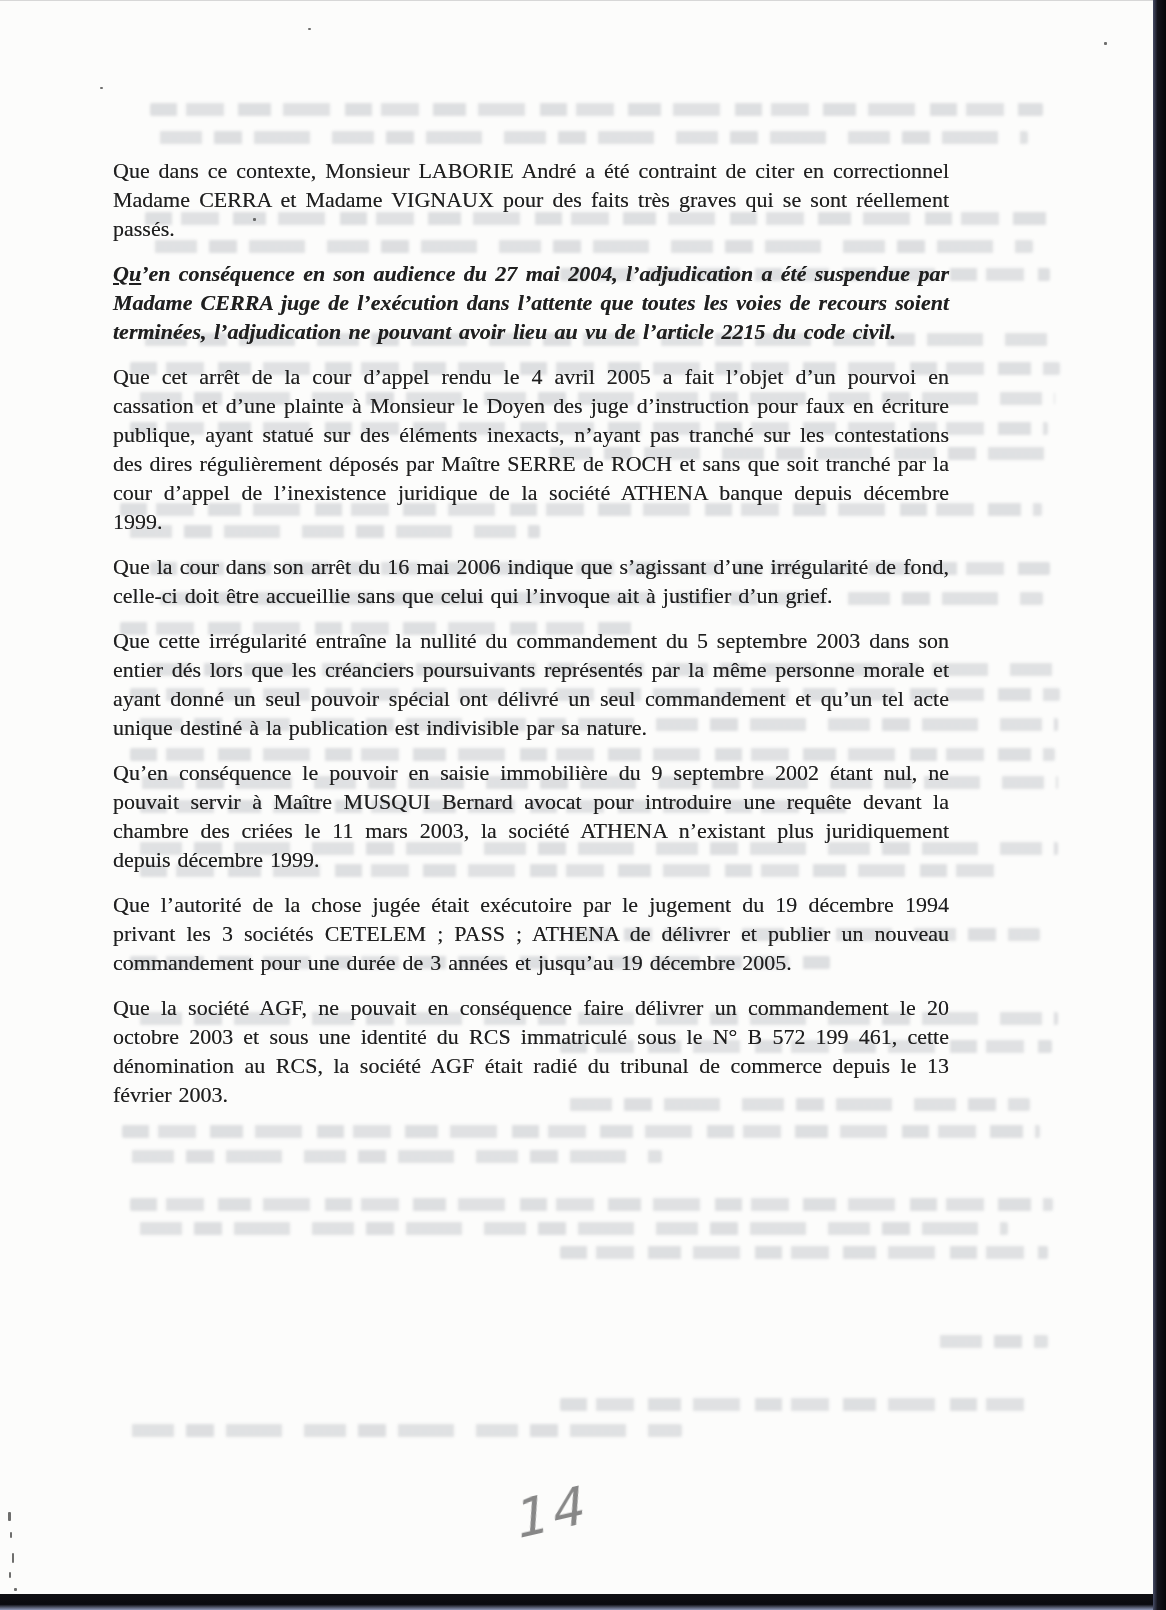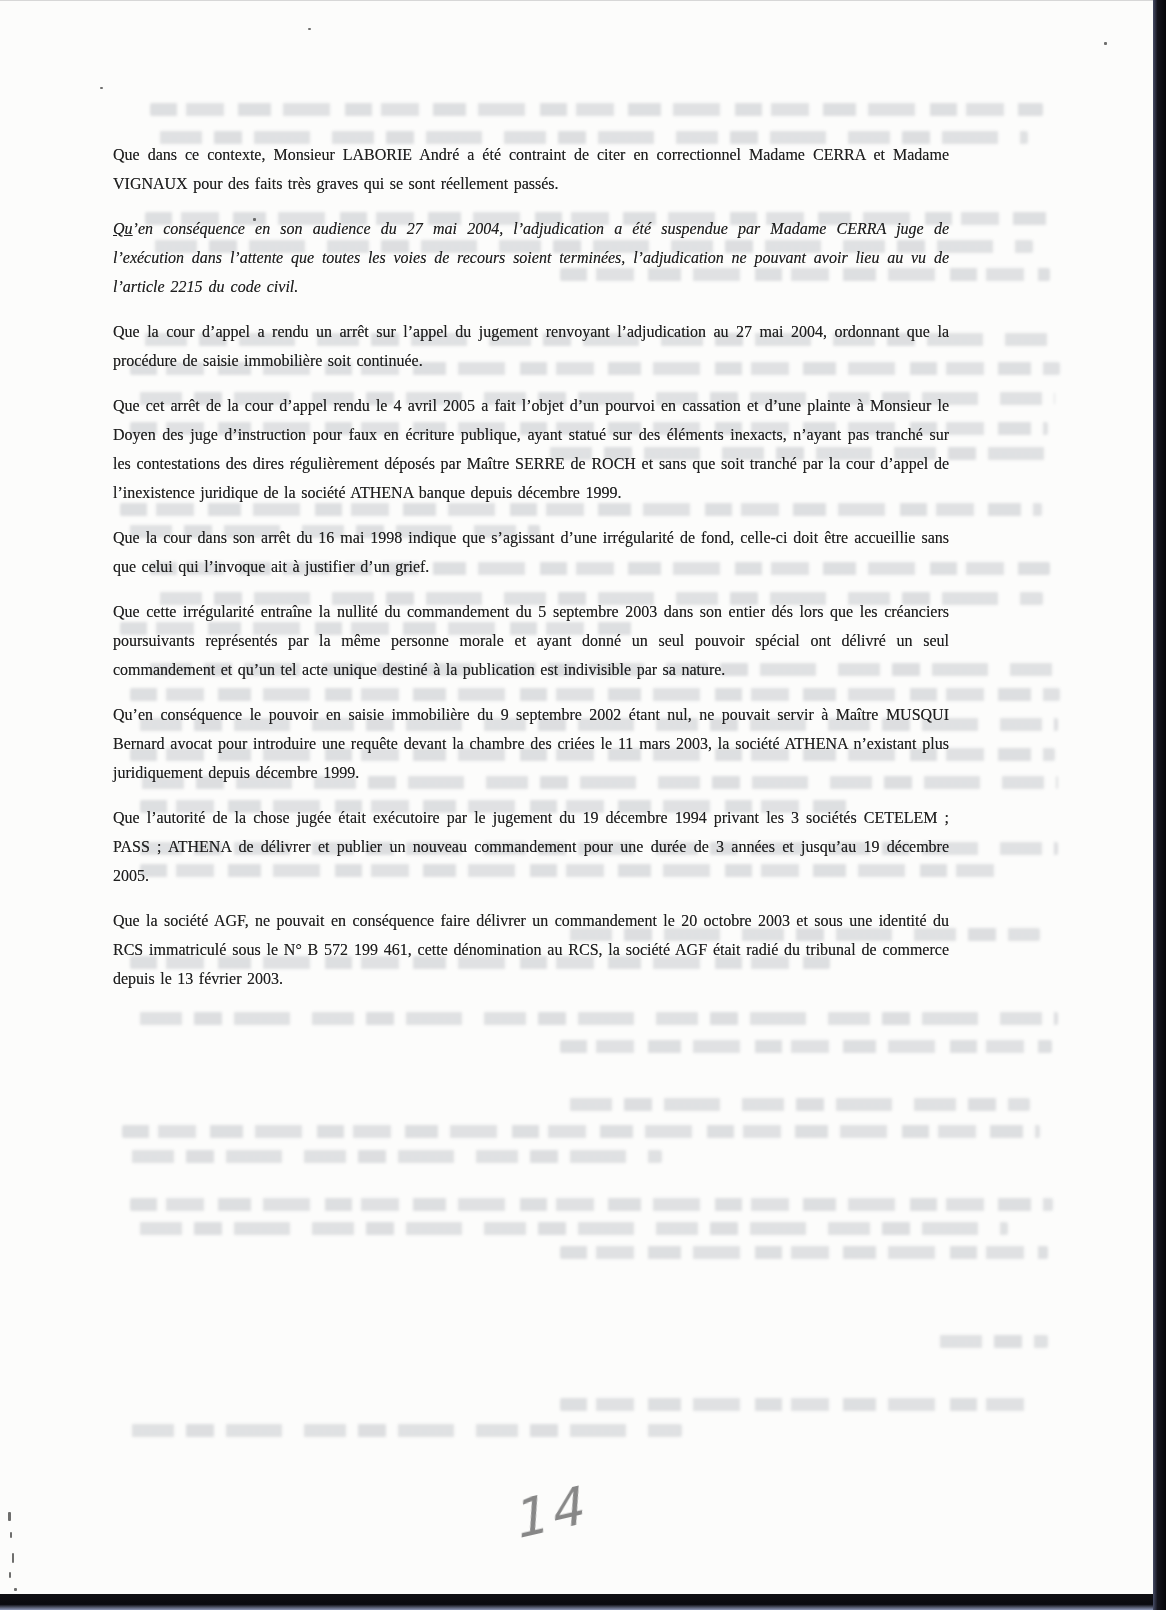--- a/index.html
+++ b/index.html
@@ -9,35 +9,35 @@
     background:#fcfcfb;
     overflow:hidden;
     font-family:"Liberation Serif","DejaVu Serif",serif;
     box-sizing:border-box;
   }
   .page::before{ 
     content:"";position:absolute;left:0;top:0;width:100%;height:1px;
     background:#d7d7d7;
   }
   .textblock{
-    position:absolute;left:113px;top:140px;width:836px;
+    position:absolute;left:113px;top:156px;width:836px;
     color:#1f1f1f;
-    font-size:16px;line-height:29px;
+    font-size:22px;line-height:29px;
     z-index:2;
   }
   .para{
     margin:0 0 16px 0;
     text-align:justify;
     text-justify:inter-word;
     word-spacing:1.5px;
     text-shadow:0 0 .4px rgba(20,20,20,.55);
   }
   .para.emphasis{
     font-style:italic;
-    font-weight:normal;
+    font-weight:bold;
     word-spacing:2px;
   }
   .para .prefix{text-decoration:none;}
   .para.emphasis .prefix{text-decoration:underline;}
   
   .bleed{
     position:absolute;height:13px;z-index:1;
     background:repeating-linear-gradient(90deg,
       rgba(120,126,138,.55) 0 27px, rgba(120,126,138,0) 27px 36px,
       rgba(120,126,138,.5) 36px 74px, rgba(120,126,138,0) 74px 88px,
@@ -75,23 +75,22 @@
   }
 </style>
 </head>
 <body>
 
 <div class="page">
 
   <div class="textblock">
     <p class="para"><span class="prefix"></span><span>Que dans ce contexte, Monsieur LABORIE André a été contraint de citer en correctionnel Madame CERRA et Madame VIGNAUX pour des faits très graves qui se sont réellement passés.</span></p>
     <p class="para emphasis"><span class="prefix">Qu</span><span>’en conséquence en son audience du 27 mai 2004, l’adjudication a été suspendue par Madame CERRA juge de l’exécution dans l’attente que toutes les voies de recours soient terminées, l’adjudication ne pouvant avoir lieu au vu de l’article 2215 du code civil.</span></p>
-    <p class="para"><span class="prefix"></span><span>Que la cour d’appel a rendu un arrêt sur l’appel du jugement renvoyant l’adjudication au 27 mai 2004, ordonnant que la procédure de saisie immobilière soit continuée.</span></p>
     <p class="para"><span class="prefix"></span><span>Que cet arrêt de la cour d’appel rendu le 4 avril 2005 a fait l’objet d’un pourvoi en cassation et d’une plainte à Monsieur le Doyen des juge d’instruction pour faux en écriture publique, ayant statué sur des éléments inexacts, n’ayant pas tranché sur les contestations des dires régulièrement déposés par Maître SERRE de ROCH et sans que soit tranché par la cour d’appel de l’inexistence juridique de la société ATHENA banque depuis décembre 1999.</span></p>
-    <p class="para"><span class="prefix"></span><span>Que la cour dans son arrêt du 16 mai 1998 indique que s’agissant d’une irrégularité de fond, celle-ci doit être accueillie sans que celui qui l’invoque ait à justifier d’un grief.</span></p>
+    <p class="para"><span class="prefix"></span><span>Que la cour dans son arrêt du 16 mai 2006 indique que s’agissant d’une irrégularité de fond, celle-ci doit être accueillie sans que celui qui l’invoque ait à justifier d’un grief.</span></p>
     <p class="para"><span class="prefix"></span><span>Que cette irrégularité entraîne la nullité du commandement du 5 septembre 2003 dans son entier dés lors que les créanciers poursuivants représentés par la même personne morale et ayant donné un seul pouvoir spécial ont délivré un seul commandement et qu’un tel acte unique destiné à la publication est indivisible par sa nature.</span></p>
     <p class="para"><span class="prefix"></span><span>Qu’en conséquence le pouvoir en saisie immobilière du 9 septembre 2002 étant nul, ne pouvait servir à Maître MUSQUI Bernard avocat pour introduire une requête devant la chambre des criées le 11 mars 2003, la société ATHENA n’existant plus juridiquement depuis décembre 1999.</span></p>
     <p class="para"><span class="prefix"></span><span>Que l’autorité de la chose jugée était exécutoire par le jugement du 19 décembre 1994 privant les 3 sociétés CETELEM ; PASS ; ATHENA de délivrer et publier un nouveau commandement pour une durée de 3 années et jusqu’au 19 décembre 2005.</span></p>
     <p class="para"><span class="prefix"></span><span>Que la société AGF, ne pouvait en conséquence faire délivrer un commandement le 20 octobre 2003 et sous une identité du RCS immatriculé sous le N° B 572 199 461, cette dénomination au RCS, la société AGF était radié du tribunal de commerce depuis le 13 février 2003.</span></p>
   </div>
 
   <div class="pagenum">14</div>
 
   <div id="decor">
       <div class="bleed" style="top: 103px; left: 150px; width: 893px;"></div>

